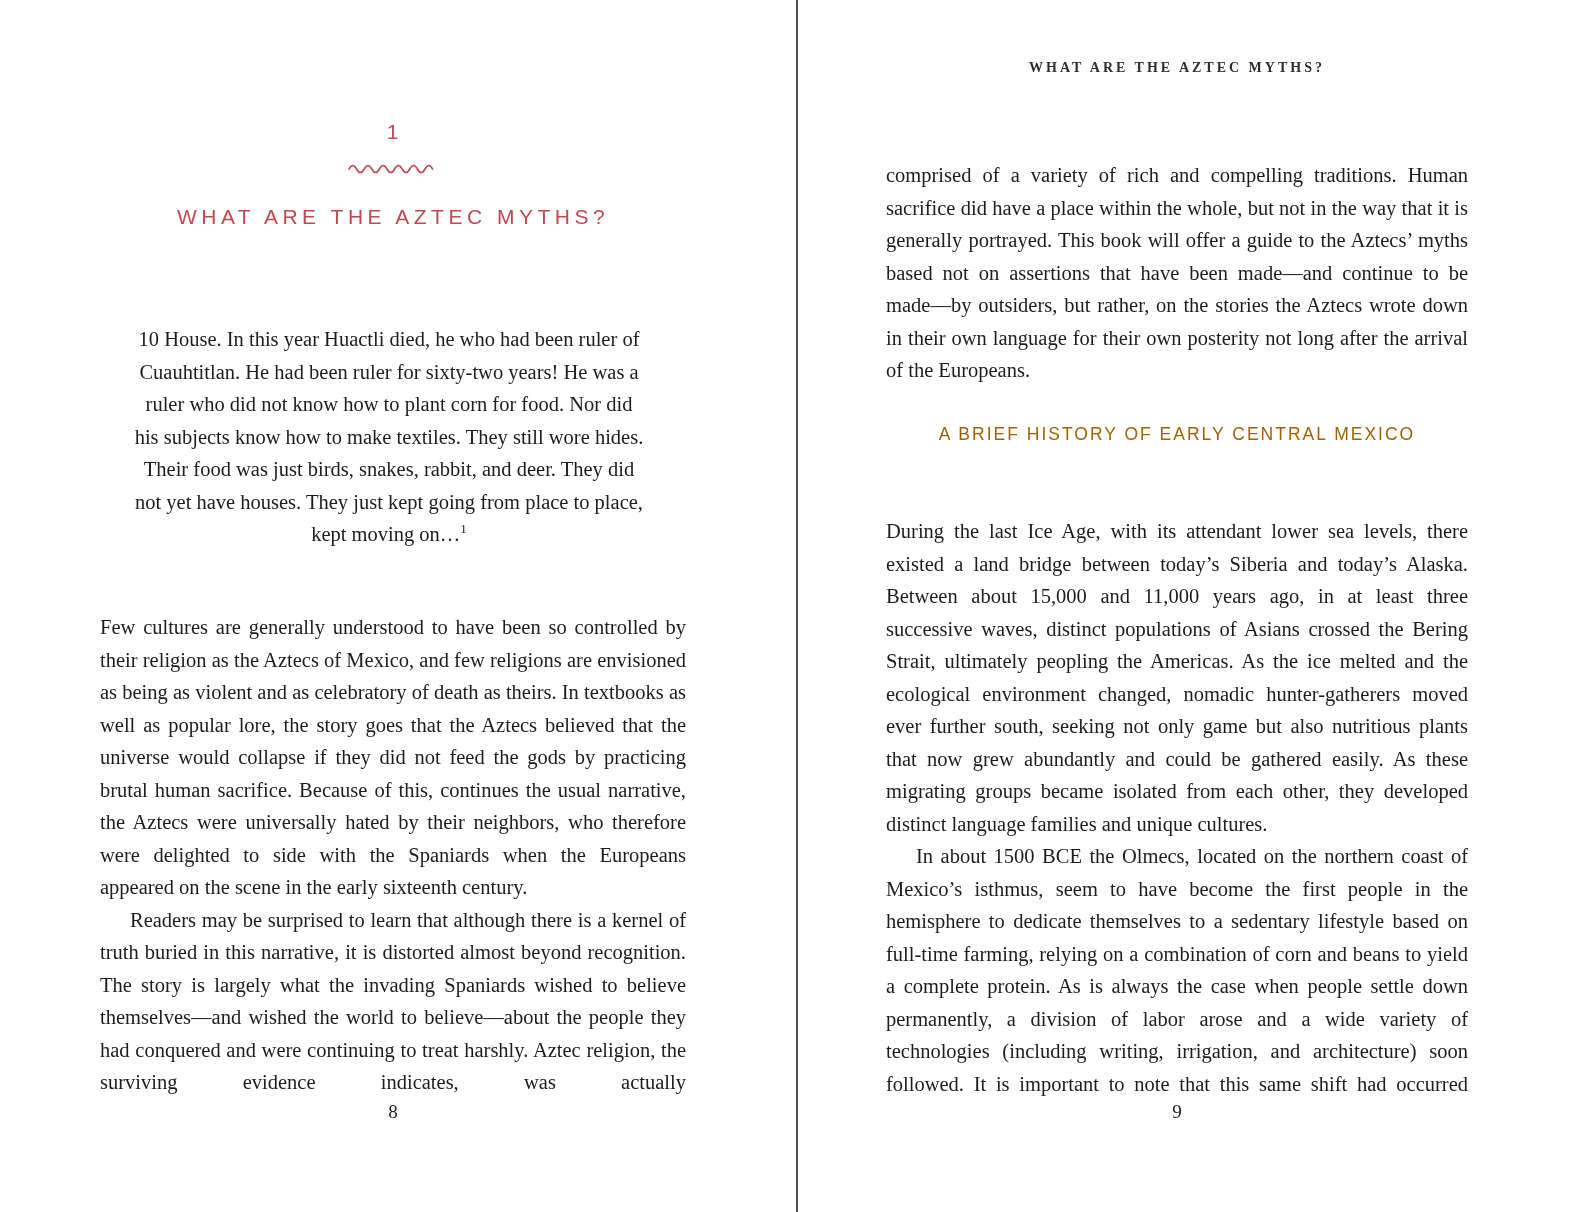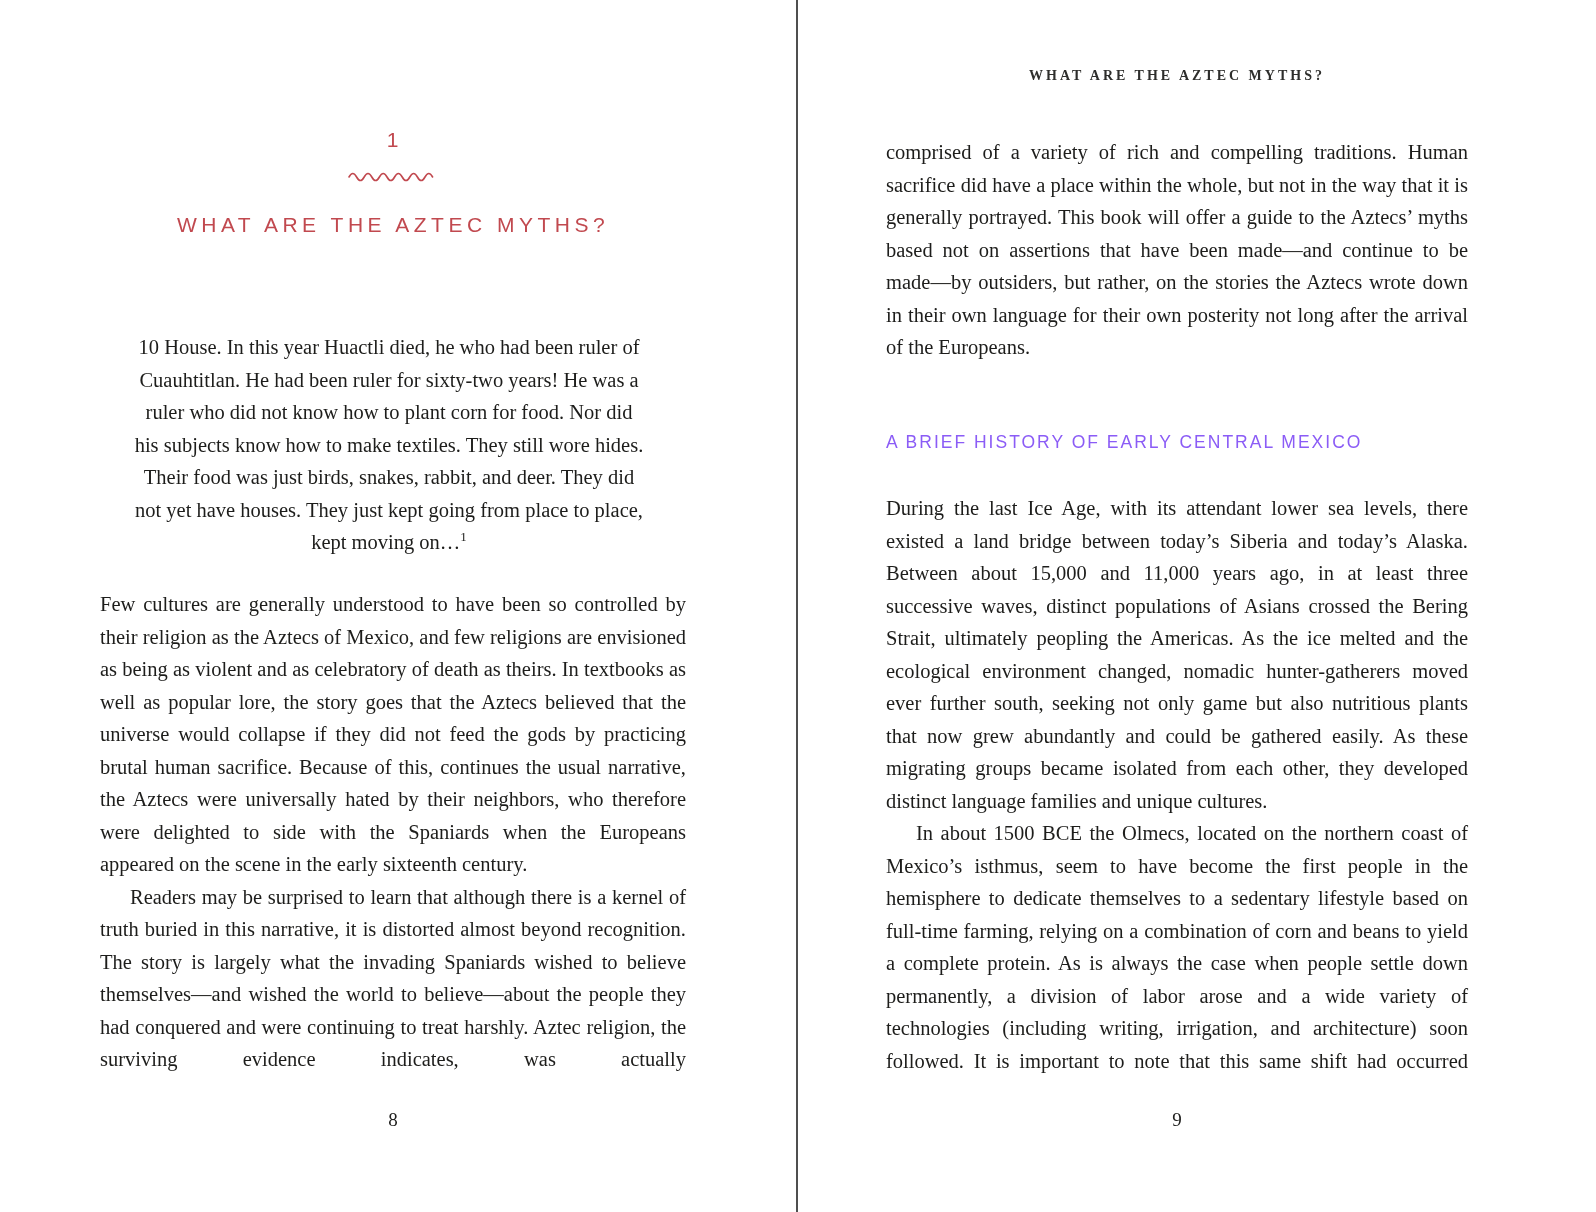--- a/index.html
+++ b/index.html
@@ -18,21 +18,21 @@
   .divider {
     position: absolute;
     left: 796px;
     top: 0;
     width: 2px;
     height: 1212px;
     background: #4f4f4f;
   }
   .page {
     position: absolute;
-    top: 16px;
+    top: 8px;
     height: 933px;
   }
   .page-left  { left: 100px; width: 586px; }
   .page-right { left: 886px; width: 582px; }
 
   .chapter-number {
     position: absolute;
     top: 112px;
     left: 0; right: 0;
     text-align: center;
@@ -68,20 +68,21 @@
     text-align: center;
   }
   .quote sup {
     font-size: 13px;
     line-height: 0;
   }
   .body-block {
     position: absolute;
     left: 0;
     width: 100%;
+    margin-top: 31px;
   }
   .lp-body { top: 572px; }
   .rp-intro { top: 120px; }
   .rp-body { top: 476px; }
 
   p.body-para {
     margin: 0;
     font-size: 20.5px;
     line-height: 32.5px;
     text-align: justify;
@@ -97,25 +98,25 @@
     font-size: 14px;
     letter-spacing: 3px;
     font-weight: bold;
     color: #2e2e2c;
     white-space: nowrap;
   }
   .section-heading {
     position: absolute;
     top: 416px;
     left: 0; right: 0;
-    text-align: left;
+    text-align: center;
     font-family: "Liberation Sans", sans-serif;
     font-size: 17.5px;
     letter-spacing: 2px;
-    color: #8b5cf6;
+    color: #a16207;
     white-space: nowrap;
   }
   .page-number {
     position: absolute;
     top: 1093px;
     left: 0; right: 0;
     text-align: center;
     font-size: 19px;
     color: #222220;
   }

